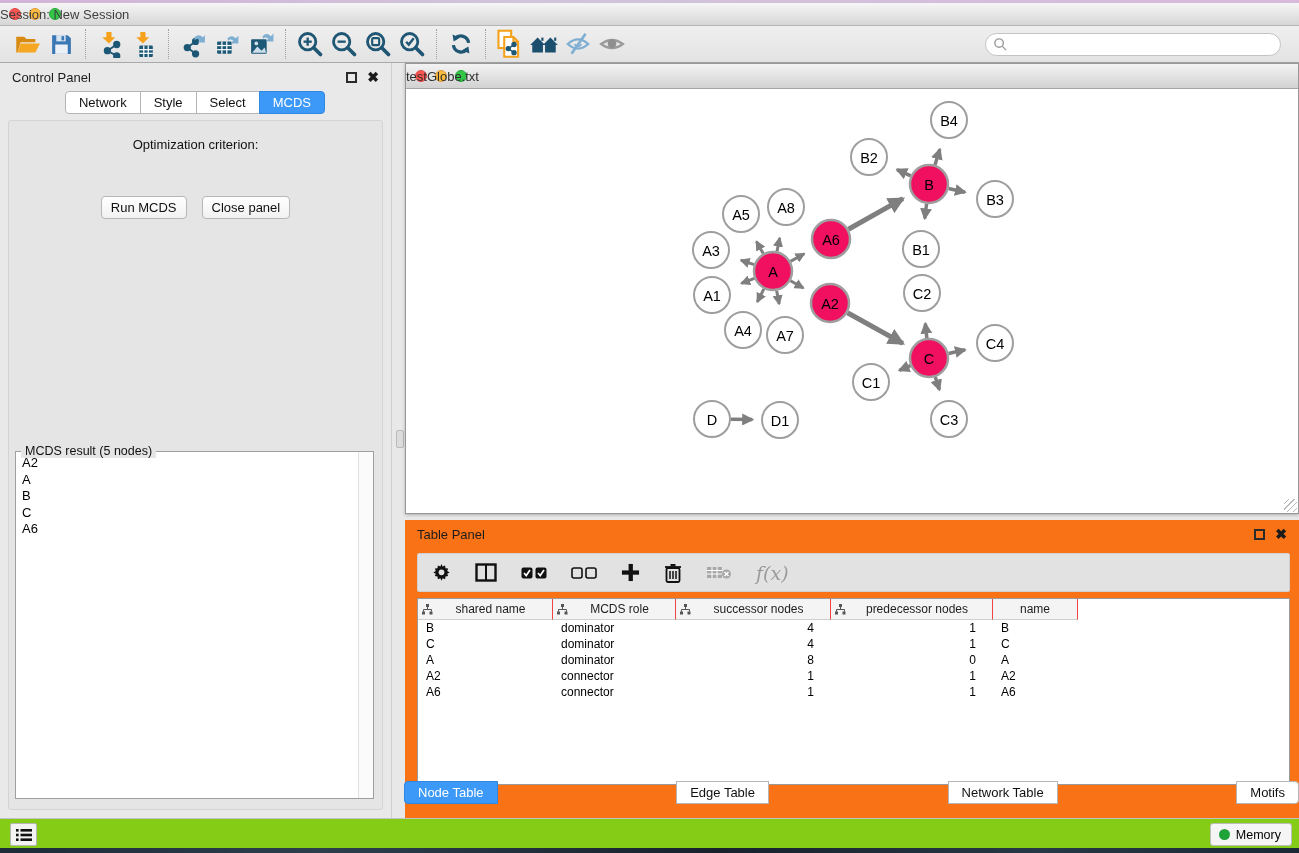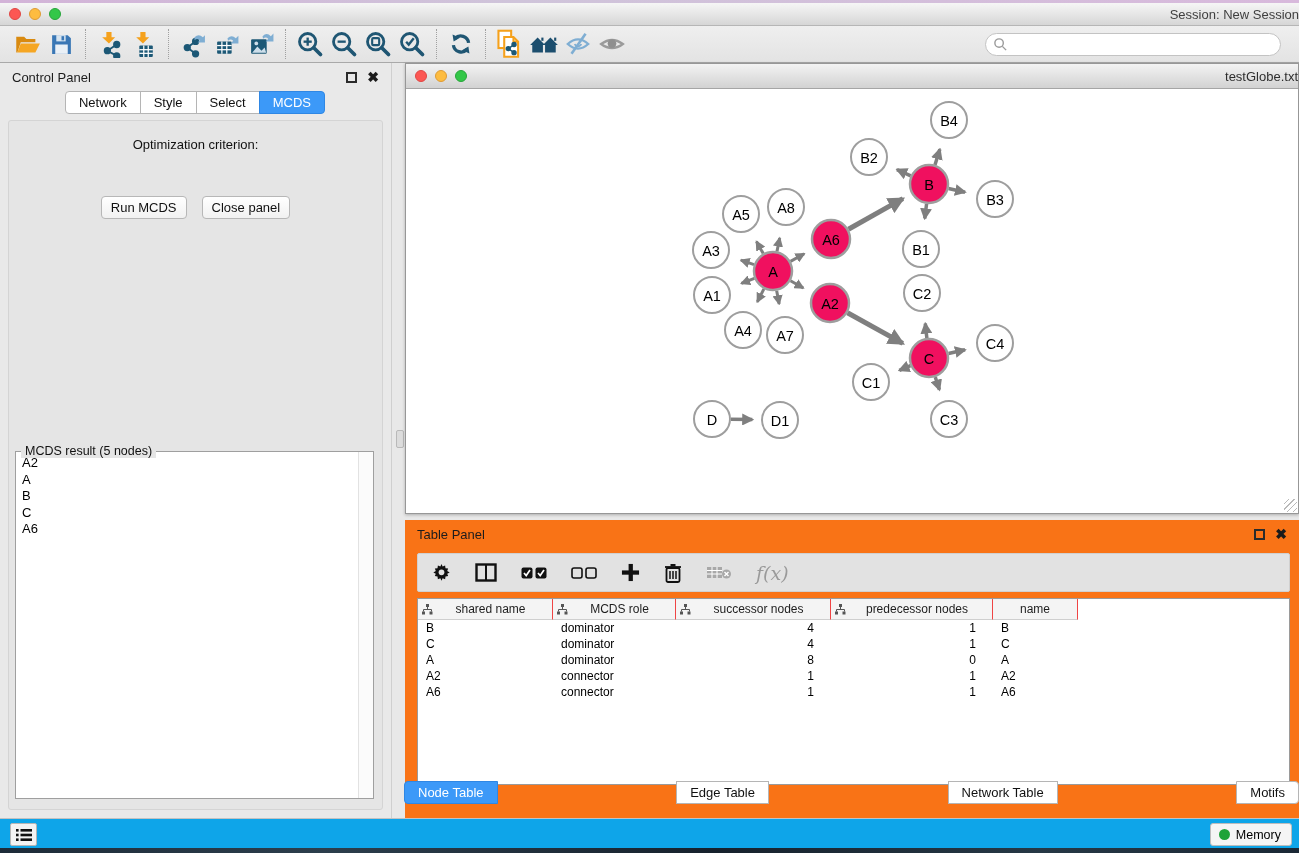--- a/index.html
+++ b/index.html
@@ -10,21 +10,21 @@
   
   .desktop-top { position:absolute; left:0; top:0; width:100%; height:3px; background:linear-gradient(90deg,#d3b3d8,#cfc4da 40%,#d8b9dc); }
   .titlebar { position:absolute; left:0; top:3px; width:100%; height:23px;
               background:linear-gradient(#f6f6f6,#d6d6d6); border-bottom:1px solid #b6b6b6;
               display:flex; align-items:center; }
   .tl-group { display:flex; gap:8px; margin-left:9px; }
   .tl { width:12px; height:12px; border-radius:50%; }
   .tl.red    { background:#fc5753; border:1px solid #df4744; }
   .tl.yellow { background:#fdbc40; border:1px solid #de9b34; }
   .tl.green  { background:#33c748; border:1px solid #27a53a; }
-  .win-title { position:absolute; left:0; right:0; text-align:right; font-size:13px; color:#3f3f3f; }
+  .win-title { position:absolute; left:0; right:0; text-align:left; font-size:13px; color:#3f3f3f; }
 
   
   .toolbar { position:absolute; left:0; top:26px; width:100%; height:37px;
              background:linear-gradient(#efefef,#e3e3e3); border-bottom:1px solid #a9a9a9;
              display:flex; align-items:center; padding:0 10px; }
   .tbtn { width:34px; height:32px; display:flex; align-items:center; justify-content:center; }
   .tsep { width:1px; height:30px; border-left:1px dotted #a0a0a0; margin:0 7px; }
   .search-wrap { margin-left:auto; margin-right:8px; width:296px; height:23px; background:#fff;
                  border:1px solid #c3c3c3; border-radius:12px; display:flex; align-items:center; padding-left:7px; }
   .search-wrap input { border:none; outline:none; flex:1; font-size:13px; background:transparent; height:18px; font-family:"Liberation Sans",sans-serif; }
@@ -86,21 +86,21 @@
   .tbl-head { display:flex; height:21px; }
   .th { display:flex; align-items:center; background:#f4f4f4; border-right:1px solid #ef4444;
         border-bottom:1px solid #cfcfcf; height:21px; padding:0 4px; font-size:12px; color:#1d1d1d; }
   .th .lbl { flex:1; text-align:center; }
   .tbl-row { display:flex; height:16px; align-items:center; }
   .td { font-size:12px; color:#000; white-space:nowrap; overflow:hidden; padding:0 8px; }
   .td.num { text-align:right; padding-right:17px; }
   .tp-tabs { position:absolute; left:0; right:0; bottom:14px; display:flex; justify-content:space-between; }
 
   
-  .statusbar { position:absolute; left:0; top:818px; width:100%; height:30px; background:#0ea5e9; border-top:1px solid #c2c2c2; }
+  .statusbar { position:absolute; left:0; top:818px; width:100%; height:30px; background:#84cc16; border-top:1px solid #c2c2c2; }
   .list-btn { position:absolute; left:10px; top:4px; width:27px; height:23px; background:#f3f3f3;
               border:1px solid #b6b6b6; border-radius:2px; display:flex; align-items:center; justify-content:center; }
   .mem-btn { position:absolute; right:7px; top:4px; height:23px; padding:0 10px 0 8px; background:#f5f5f5;
              border:1px solid #bdbdbd; border-radius:3px; display:flex; align-items:center; gap:6px; }
   .mem-dot { width:11px; height:11px; border-radius:50%; background:#1fa339; }
   .mem-btn span.lbl { font-size:12.5px; color:#000; }
   .desktop-bottom { position:absolute; left:0; top:848px; width:100%; height:5px;
       background:linear-gradient(90deg,#1d2b38,#2c3e4c 25%,#16212c 55%,#263845 80%,#1a2835); }
 </style>
 </head>

